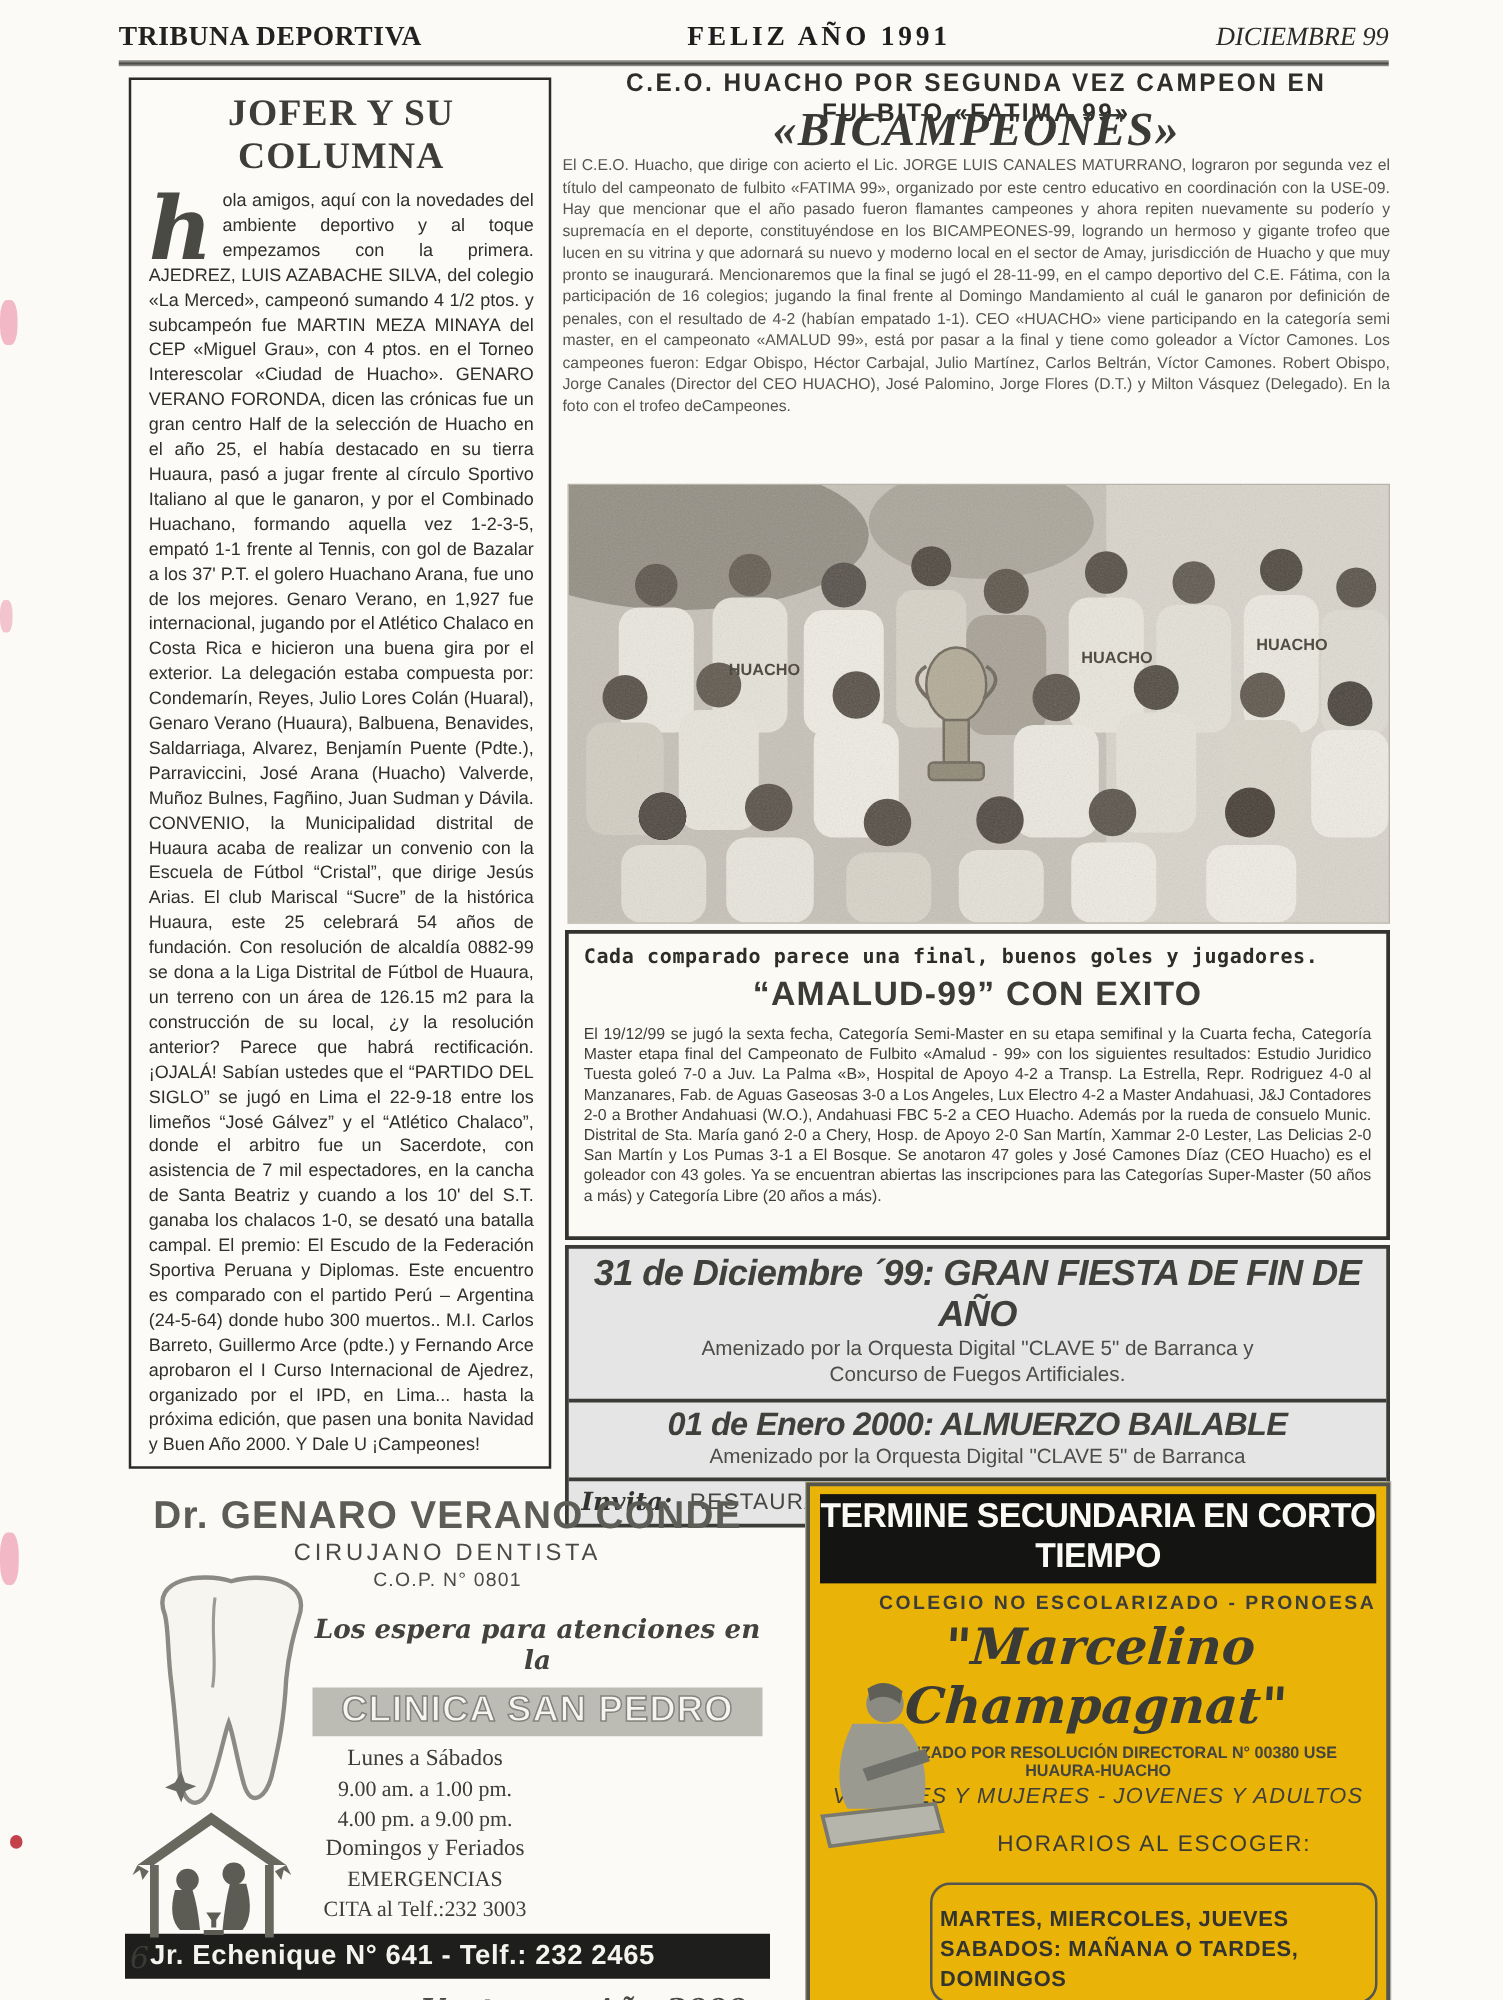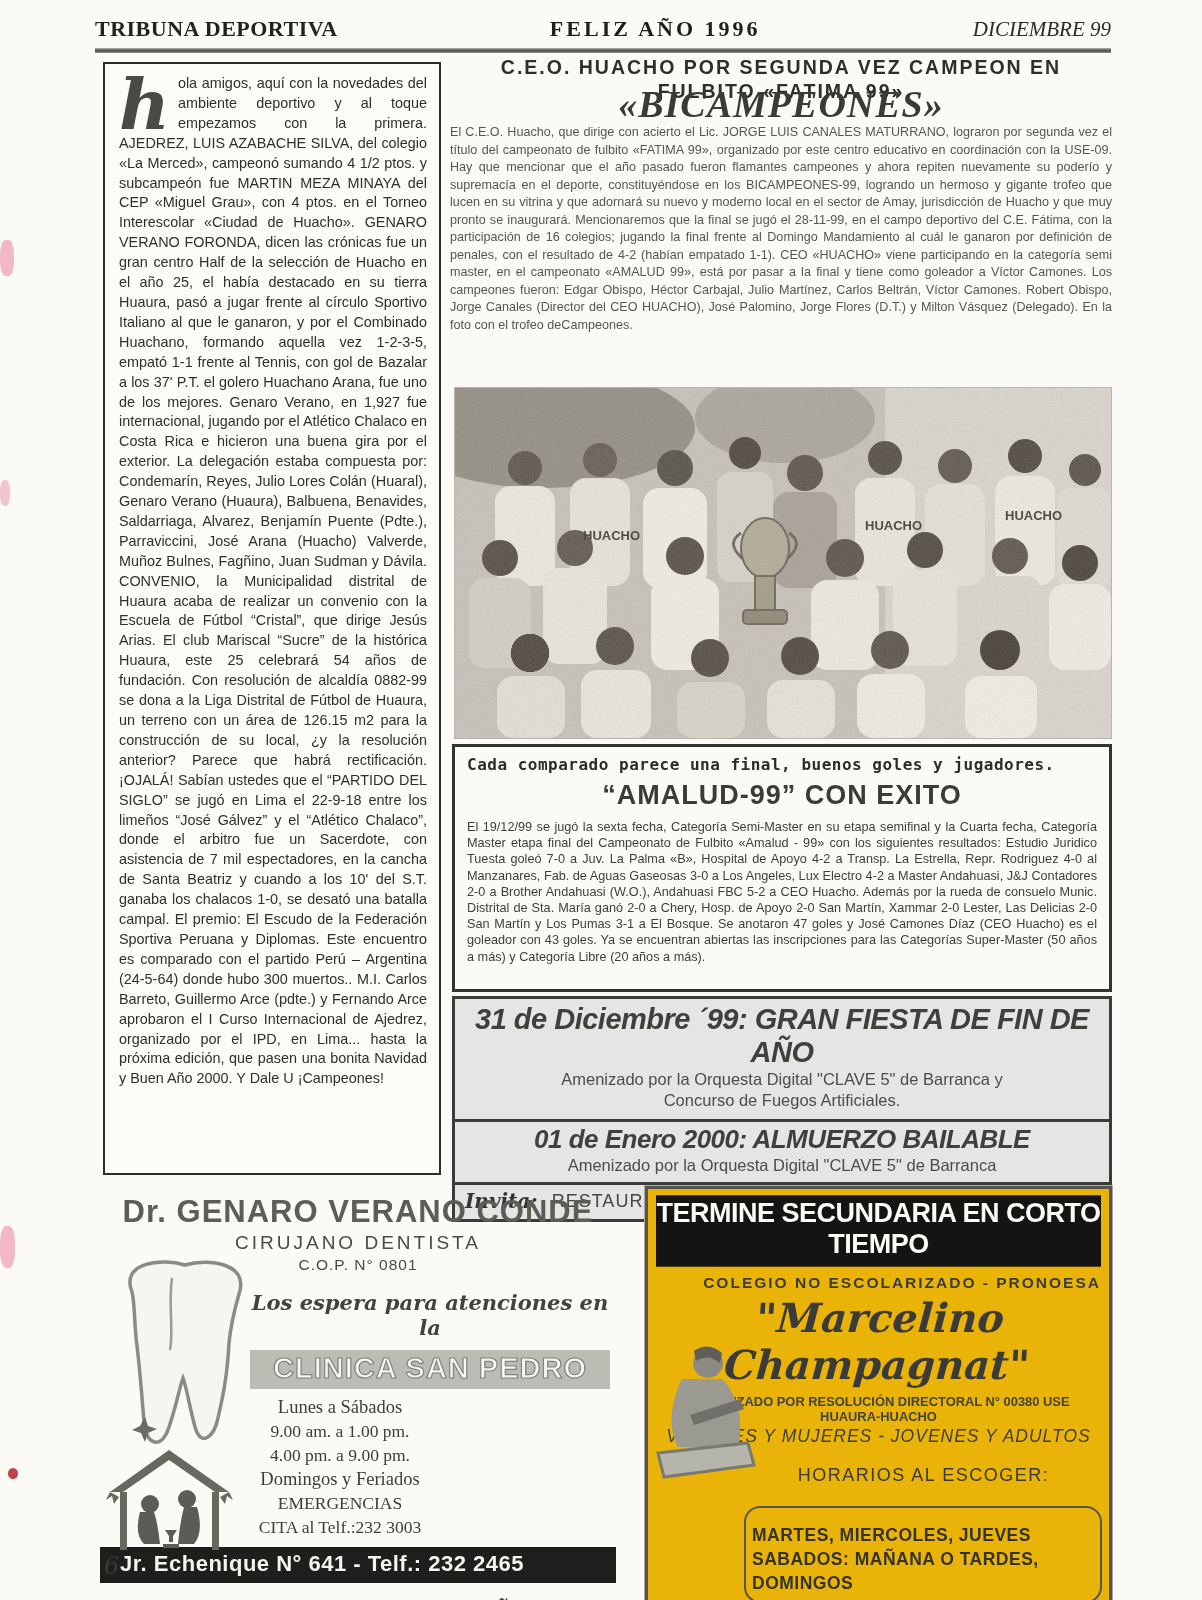--- a/index.html
+++ b/index.html
@@ -115,26 +115,27 @@
 </head>
 <body>
 
 <div class="artifact a1"></div>
 <div class="artifact a2"></div>
 <div class="artifact a3"></div>
 <div class="artifact a4"></div>
 
 <div class="masthead">
   <span class="mast-left">TRIBUNA DEPORTIVA</span>
-  <span class="mast-center">FELIZ AÑO 1996</span>
+  <span class="mast-center">FELIZ AÑO 1991</span>
   <span class="mast-right">DICIEMBRE 99</span>
 </div>
 <div class="mast-rule"></div>
 
 <div class="jofer-box">
+  <div class="jofer-title">JOFER Y SU COLUMNA</div>
   <div class="jofer-body">
     <span class="dropcap">h</span><span>ola amigos, aquí con la novedades del ambiente deportivo y al toque empezamos con la primera. AJEDREZ, LUIS AZABACHE SILVA, del colegio «La Merced», campeonó sumando 4 1/2 ptos. y subcampeón fue MARTIN MEZA MINAYA del CEP «Miguel Grau», con 4 ptos. en el Torneo Interescolar «Ciudad de Huacho». GENARO VERANO FORONDA, dicen las crónicas fue un gran centro Half de la selección de Huacho en el año 25, el había destacado en su tierra Huaura, pasó a jugar frente al círculo Sportivo Italiano al que le ganaron, y por el Combinado Huachano, formando aquella vez 1-2-3-5, empató 1-1 frente al Tennis, con gol de Bazalar a los 37' P.T. el golero Huachano Arana, fue uno de los mejores. Genaro Verano, en 1,927 fue internacional, jugando por el Atlético Chalaco en Costa Rica e hicieron una buena gira por el exterior. La delegación estaba compuesta por: Condemarín, Reyes, Julio Lores Colán (Huaral), Genaro Verano (Huaura), Balbuena, Benavides, Saldarriaga, Alvarez, Benjamín Puente (Pdte.), Parraviccini, José Arana (Huacho) Valverde, Muñoz Bulnes, Fagñino, Juan Sudman y Dávila. CONVENIO, la Municipalidad distrital de Huaura acaba de realizar un convenio con la Escuela de Fútbol “Cristal”, que dirige Jesús Arias. El club Mariscal “Sucre” de la histórica Huaura, este 25 celebrará 54 años de fundación. Con resolución de alcaldía 0882-99 se dona a la Liga Distrital de Fútbol de Huaura, un terreno con un área de 126.15 m2 para la construcción de su local, ¿y la resolución anterior? Parece que habrá rectificación. ¡OJALÁ! Sabían ustedes que el “PARTIDO DEL SIGLO” se jugó en Lima el 22-9-18 entre los limeños “José Gálvez” y el “Atlético Chalaco”, donde el arbitro fue un Sacerdote, con asistencia de 7 mil espectadores, en la cancha de Santa Beatriz y cuando a los 10' del S.T. ganaba los chalacos 1-0, se desató una batalla campal. El premio: El Escudo de la Federación Sportiva Peruana y Diplomas. Este encuentro es comparado con el partido Perú – Argentina (24-5-64) donde hubo 300 muertos.. M.I. Carlos Barreto, Guillermo Arce (pdte.) y Fernando Arce aprobaron el I Curso Internacional de Ajedrez, organizado por el IPD, en Lima... hasta la próxima edición, que pasen una bonita Navidad y Buen Año 2000. Y Dale U ¡Campeones!</span>
   </div>
 </div>
 
 <div class="kicker">C.E.O. HUACHO POR SEGUNDA VEZ CAMPEON EN FULBITO «FATIMA 99»</div>
 <div class="bica-title">«BICAMPEONES»</div>
 <div class="bica-body">El C.E.O. Huacho, que dirige con acierto el Lic. JORGE LUIS CANALES MATURRANO, lograron por segunda vez el título del campeonato de fulbito «FATIMA 99», organizado por este centro educativo en coordinación con la USE-09. Hay que mencionar que el año pasado fueron flamantes campeones y ahora repiten nuevamente su poderío y supremacía en el deporte, constituyéndose en los BICAMPEONES-99, logrando un hermoso y gigante trofeo que lucen en su vitrina y que adornará su nuevo y moderno local en el sector de Amay, jurisdicción de Huacho y que muy pronto se inaugurará. Mencionaremos que la final se jugó el 28-11-99, en el campo deportivo del C.E. Fátima, con la participación de 16 colegios; jugando la final frente al Domingo Mandamiento al cuál le ganaron por definición de penales, con el resultado de 4-2 (habían empatado 1-1). CEO «HUACHO» viene participando en la categoría semi master, en el campeonato «AMALUD 99», está por pasar a la final y tiene como goleador a Víctor Camones. Los campeones fueron: Edgar Obispo, Héctor Carbajal, Julio Martínez, Carlos Beltrán, Víctor Camones. Robert Obispo, Jorge Canales (Director del CEO HUACHO), José Palomino, Jorge Flores (D.T.) y Milton Vásquez (Delegado). En la foto con el trofeo deCampeones.</div>
 
 <div class="photo">

